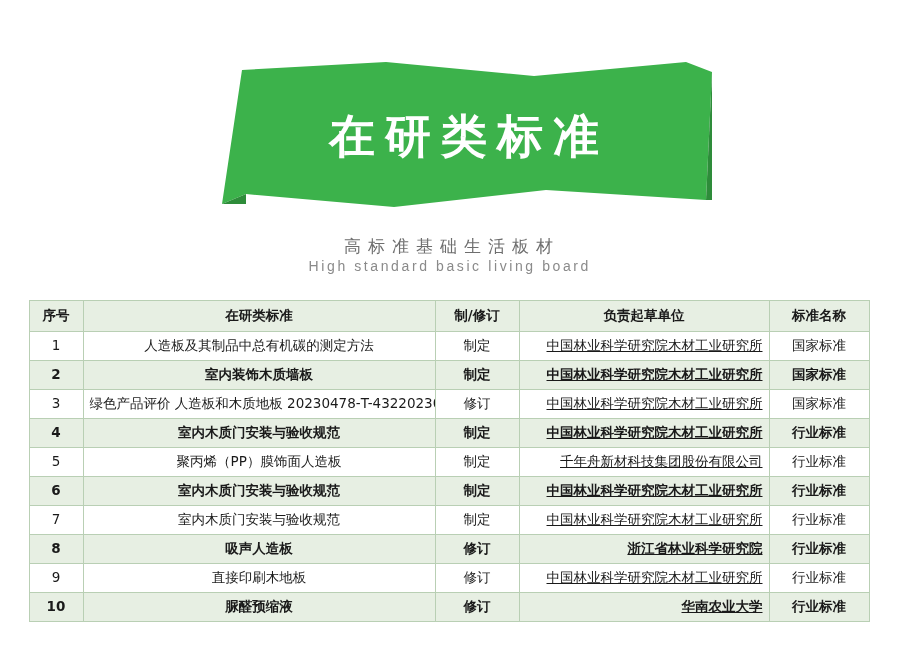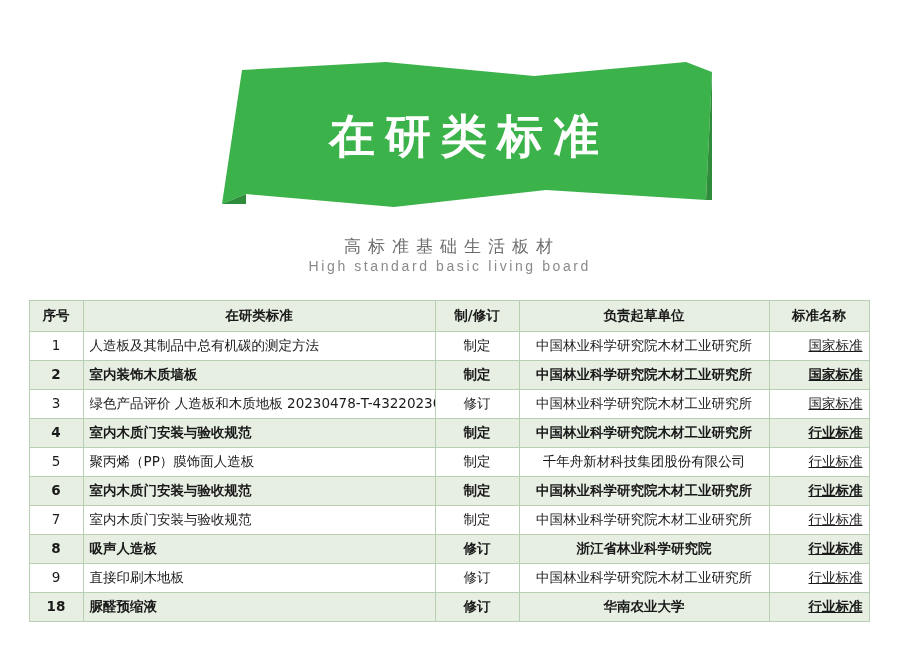--- a/index.html
+++ b/index.html
@@ -107,24 +107,24 @@
     font-size: 13.5px;
   }
   tbody tr.row-odd td {
     background: #ffffff;
   }
   tbody tr.row-even td {
     background: #e7efe3;
     font-weight: bold;
   }
   td.c-index { text-align: center; }
-  td.c-name  { text-align: left; padding-left: 14px; margin-left: 16px; }
+  td.c-name  { text-align: center; padding-left: 14px; margin-left: 16px; }
   td.c-type  { text-align: center; }
-  td.c-unit  { text-align: center; padding-left: 14px; }
-  td.c-cat   { text-align: right; text-decoration: underline; }
+  td.c-unit  { text-align: right; padding-left: 14px; text-decoration: underline; }
+  td.c-cat   { text-align: center; }
 
   col.w-index { width: 54px; }
   col.w-name  { width: 352px; }
   col.w-type  { width: 84px; }
   col.w-unit  { width: 250px; }
   col.w-cat   { width: 100px; }
 </style>
 </head>
 <body>
 
@@ -220,21 +220,21 @@
           <td class="c-cat">行业标准</td>
         </tr>
         <tr class="row-odd">
           <td class="c-index">9</td>
           <td class="c-name">直接印刷木地板</td>
           <td class="c-type">修订</td>
           <td class="c-unit">中国林业科学研究院木材工业研究所</td>
           <td class="c-cat">行业标准</td>
         </tr>
         <tr class="row-even">
-          <td class="c-index">18</td>
+          <td class="c-index">10</td>
           <td class="c-name">脲醛预缩液</td>
           <td class="c-type">修订</td>
           <td class="c-unit">华南农业大学</td>
           <td class="c-cat">行业标准</td>
         </tr>
       </tbody>
     </table>
   </div>
 
 </div>

